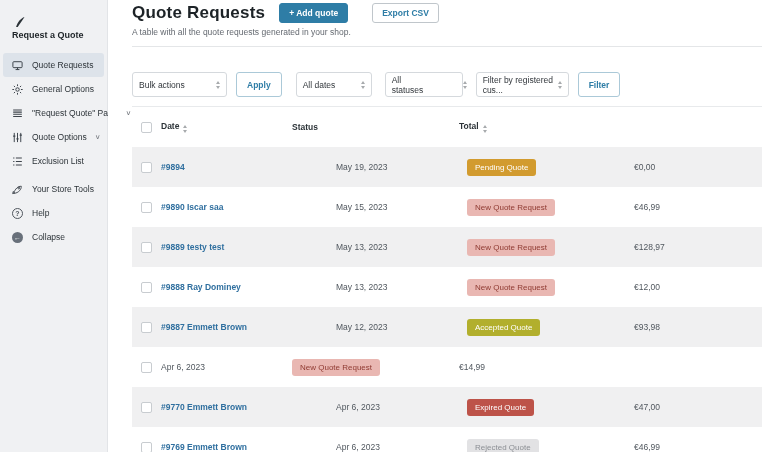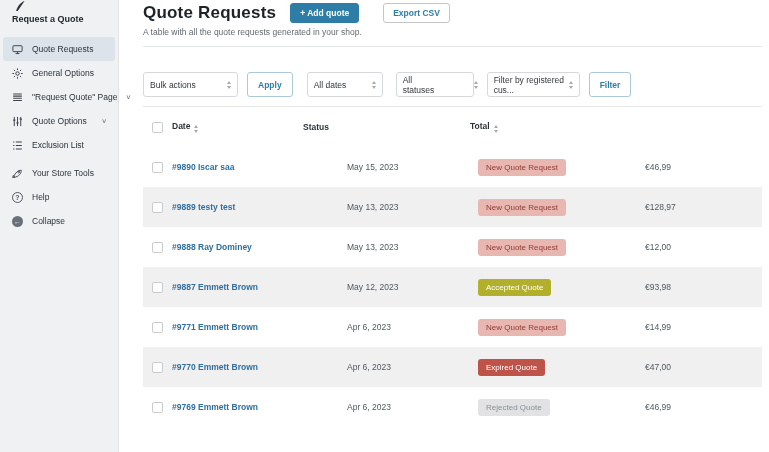--- a/index.html
+++ b/index.html
@@ -1,21 +1,21 @@
 <!DOCTYPE html>
 <html><head>
 <meta charset="utf-8">
 <style>
   * { box-sizing: border-box; margin: 0; padding: 0; }
   html,body { width:769px; height:452px; overflow:hidden; }
   body { font-family:"Liberation Sans", sans-serif; background:#fff; color:#2c3338; }
   .app { display:flex; width:769px; height:452px; }
 
   
-  .sidebar { width:119px; flex-shrink:0; background:#f0f1f3; border-right:1px solid #e2e4e7; padding-top:0; }
+  .sidebar { width:108px; flex-shrink:0; background:#f0f1f3; border-right:1px solid #e2e4e7; padding-top:16px; }
   .brand { padding:0 12px 0 12px; }
   .brand-icon { display:block; height:11px; overflow:hidden; }
   .brand-icon svg { margin-top:-5px; }
   .brand-name { font-size:9px; font-weight:bold; color:#1d2327; margin-top:3px; }
   .nav { margin-top:13px; }
   .nav-item { display:flex; align-items:center; gap:8px; height:24px; margin:0 3px; padding:0 8px; border-radius:3px; cursor:pointer; }
   .nav-item.active { background:#dde3ea; }
   .nav-item.gap-top { margin-top:4px; }
   .nav-label { font-size:8.5px; color:#2c3338; white-space:nowrap; }
   .nav-icon { width:13px; height:13px; display:flex; align-items:center; justify-content:center; flex-shrink:0; }
@@ -230,20 +230,29 @@
           <span class="col-label">Status</span>
         </span>
         <span class="cell-total">
           <span class="col-label">Total</span><span class="sort">
               <i class="up"></i>
               <i class="down"></i>
             </span>
         </span>
       </div>
 
+      <div class="trow alt">
+        <span class="cell-check">
+            <span class="checkbox"></span>
+          </span>
+        <span class="cell-order"><a class="order-link">#9894</a></span>
+        <span class="cell-date">May 19, 2023</span>
+        <span class="cell-status"><span class="badge badge--pending">Pending Quote</span></span>
+        <span class="cell-total">€0,00</span>
+      </div>
 
       <div class="trow">
         <span class="cell-check">
             <span class="checkbox"></span>
           </span>
         <span class="cell-order"><a class="order-link">#9890 Iscar saa</a></span>
         <span class="cell-date">May 15, 2023</span>
         <span class="cell-status"><span class="badge badge--new">New Quote Request</span></span>
         <span class="cell-total">€46,99</span>
       </div>
@@ -275,21 +284,20 @@
         <span class="cell-order"><a class="order-link">#9887 Emmett Brown</a></span>
         <span class="cell-date">May 12, 2023</span>
         <span class="cell-status"><span class="badge badge--accepted">Accepted Quote</span></span>
         <span class="cell-total">€93,98</span>
       </div>
 
       <div class="trow">
         <span class="cell-check">
             <span class="checkbox"></span>
           </span>
-        <span class="cell-order"><a class="order-link">#9771 Emmett Brown</a></span>
         <span class="cell-date">Apr 6, 2023</span>
         <span class="cell-status"><span class="badge badge--new">New Quote Request</span></span>
         <span class="cell-total">€14,99</span>
       </div>
 
       <div class="trow alt">
         <span class="cell-check">
             <span class="checkbox"></span>
           </span>
         <span class="cell-order"><a class="order-link">#9770 Emmett Brown</a></span>

